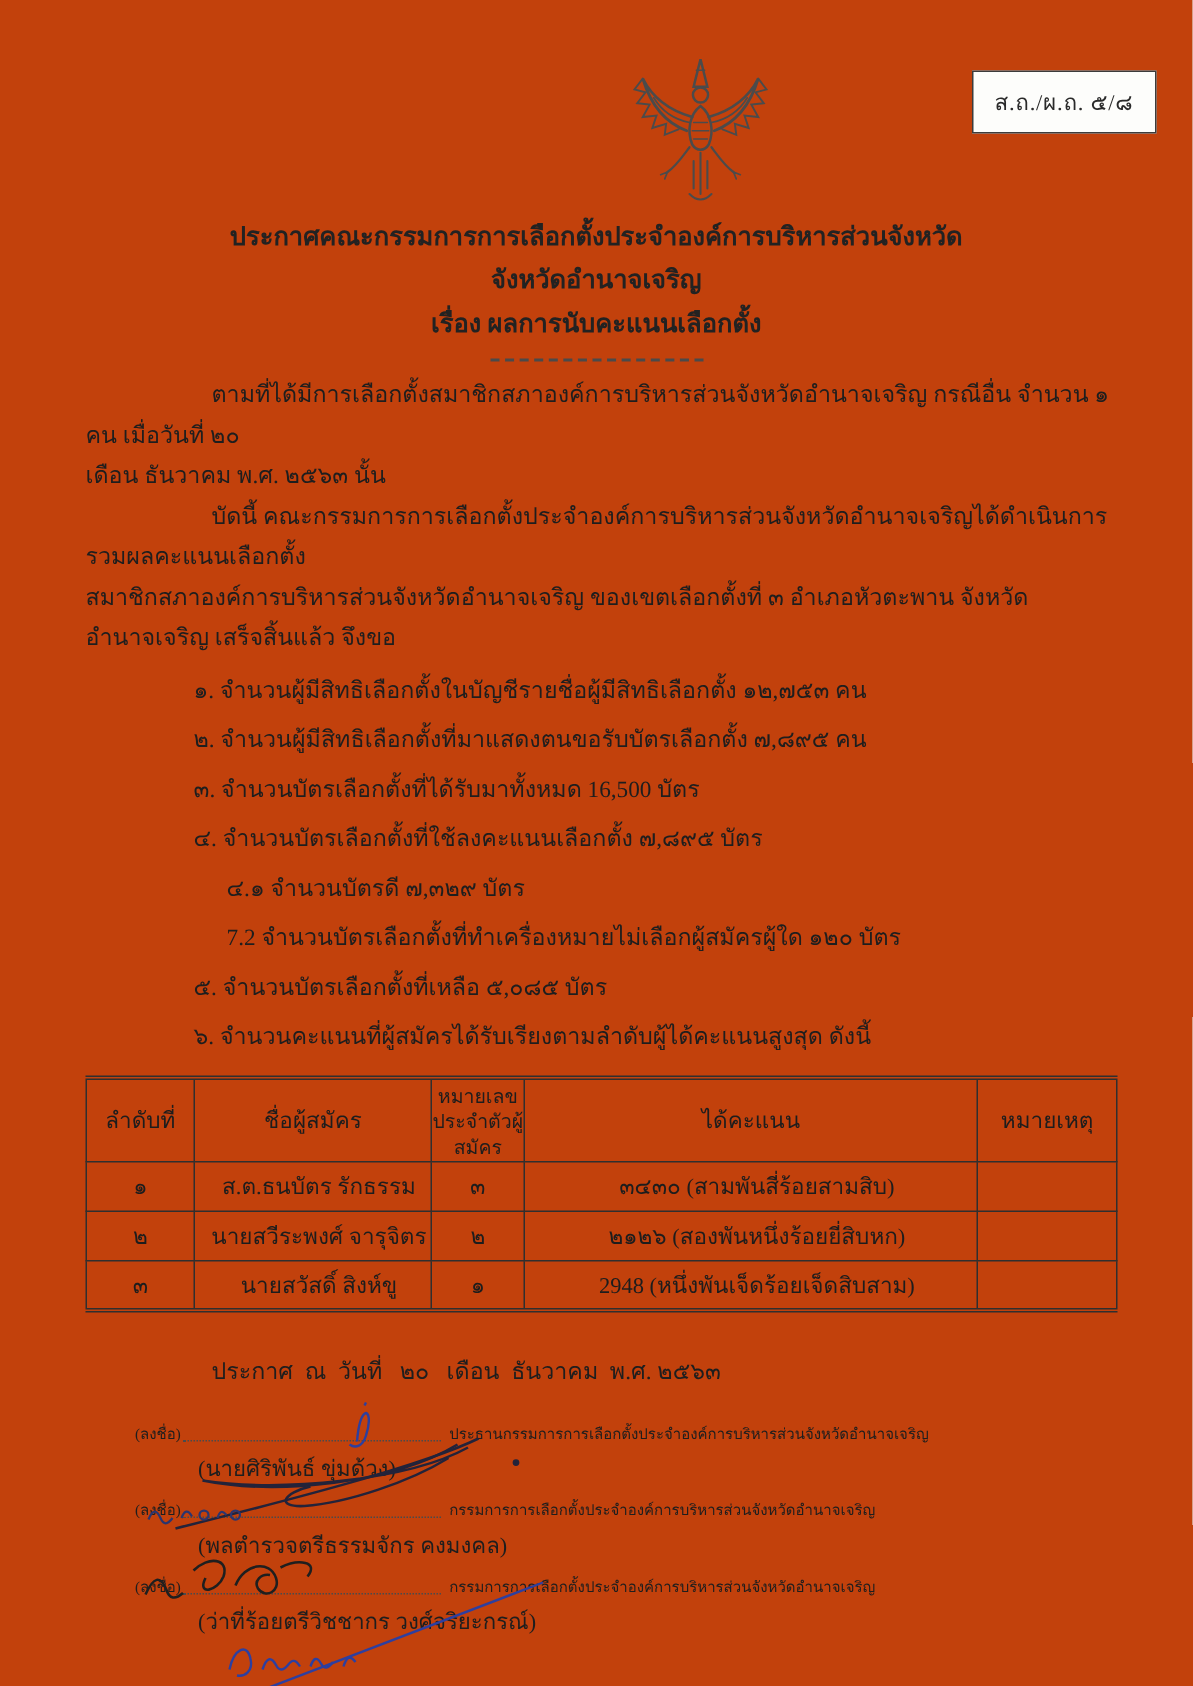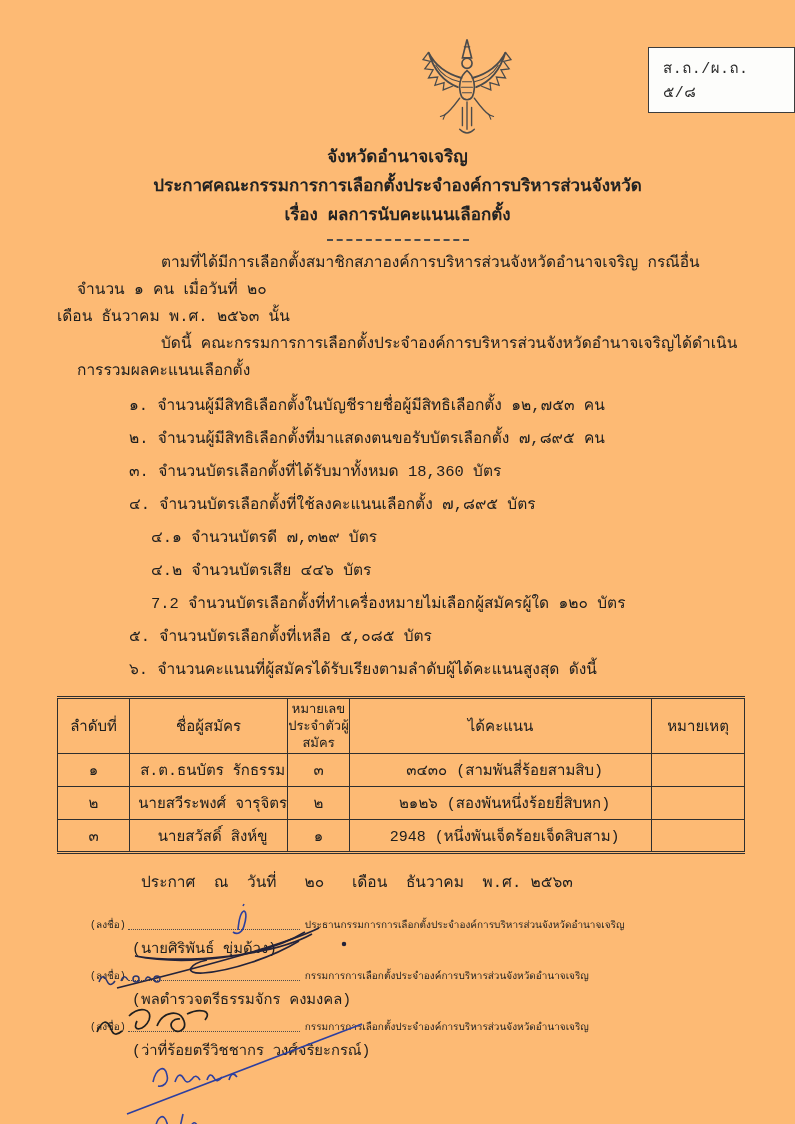--- a/index.html
+++ b/index.html
@@ -1,56 +1,56 @@
 <!DOCTYPE html>
 <html><head>
 <meta charset="utf-8">
 <style>
   * { margin:0; padding:0; box-sizing:border-box; }
   html,body { background:#e8e8e8; }
   .page {
     position:relative; width:795px; height:1124px; margin:0 auto;
-    background:#fdba74; overflow:hidden;
-    font-family:Liberation Mono, monospace;
+    background:#c2410c; overflow:hidden;
+    font-family:Liberation Serif, serif;
     color:#1e1e1e;
   }
   
   .emblem { position:absolute; left:412px; top:30px; width:110px; height:118px; }
   .ref-box {
     position:absolute; left:648px; top:47px; padding:8px 14px;
     border:1.6px solid #3c3c3c; font-size:15px; letter-spacing:.5px; color:#2a2a2a;
     background:#fdfdfb;
   }
   
   .title-block { position:absolute; top:143px; left:0; width:100%; text-align:center; }
   .title-line { font-size:17px; font-weight:bold; line-height:29px; color:#222; }
   .title-sep { width:142px; margin:9px auto 0; border-top:2px dashed #4a4a4a; height:0; }
   
   .content { position:absolute; top:250px; left:57px; width:688px; font-size:15.5px; }
   .para-line { line-height:27px; }
-  .indent { text-indent:84px;margin-left:20px; }
+  .indent { text-indent:84px; }
   .doc-list { margin-top:5px; }
   .list-item { line-height:33px; padding-left:72px; }
   .list-item.sub { padding-left:94px; }
   
   table.results {
     width:688px; border-collapse:collapse; margin-top:9px;
     font-size:15px; color:#1d1d1d;
   }
   table.results th, table.results td { border:1px solid #2f2f2f; }
   table.results tr.hdr { height:56px; }
   table.results tr.row { height:33px; }
   table.results th { font-weight:normal; white-space:pre-line; }
   table.results th.small { font-size:13px; line-height:17px; }
   td.c { text-align:center; }
   td.l { text-align:center; padding-left:8px; }
   .dbl-top { border-top:3px double #2f2f2f !important; }
   .dbl-bot { border-bottom:3px double #2f2f2f !important; }
   
-  .announce { margin-top:16px; padding-left:84px; white-space:pre; line-height:27px; }
+  .announce { margin-top:26px; padding-left:84px; white-space:pre; line-height:27px; }
   .signatures { position:relative; margin-top:17px; }
   .sig-block { margin-bottom:4px; }
   .sig-row { line-height:24px; white-space:nowrap; font-size:10px; padding-left:33px; }
   .sig-dots { display:inline-block; width:172px; height:13px;
               border-bottom:1.6px dotted #4b4b4b; margin:0 5px -2px 2px; }
   .sig-name { line-height:23px; padding-left:75px; font-size:14.8px; }
   .ink-overlay { position:absolute; left:0; top:-12px; width:688px; height:268px;
                  pointer-events:none; }
 </style>
 </head>
@@ -81,44 +81,44 @@
 
     <path d="M60 74 L60 104 M55 80 L55 100 M65 80 L65 100" stroke-width="1.5"></path>
     <path d="M52 104 Q60 112 68 104" stroke-width="1.5"></path>
   </svg>
 
   <div class="ref-box">
     <span>ส.ถ./ผ.ถ. ๕/๘</span>
   </div>
 
   <div class="title-block">
+    <div class="title-line">ประกาศคณะกรรมการการเลือกตั้งประจำองค์การบริหารส่วนจังหวัด</div>
     <div class="title-line">จังหวัดอำนาจเจริญ</div>
-    <div class="title-line">ประกาศคณะกรรมการการเลือกตั้งประจำองค์การบริหารส่วนจังหวัด</div>
     <div class="title-line">เรื่อง  ผลการนับคะแนนเลือกตั้ง</div>
     <div class="title-sep"></div>
   </div>
 
   <div class="content">
 
     <div>
       <div class="para-line indent">ตามที่ได้มีการเลือกตั้งสมาชิกสภาองค์การบริหารส่วนจังหวัดอำนาจเจริญ กรณีอื่น  จำนวน ๑ คน เมื่อวันที่ ๒๐</div>
       <div class="para-line">เดือน ธันวาคม พ.ศ. ๒๕๖๓  นั้น</div>
     </div>
 
     <div>
       <div class="para-line indent">บัดนี้ คณะกรรมการการเลือกตั้งประจำองค์การบริหารส่วนจังหวัดอำนาจเจริญได้ดำเนินการรวมผลคะแนนเลือกตั้ง</div>
+      <div class="para-line">สมาชิกสภาองค์การบริหารส่วนจังหวัดอำนาจเจริญ ของเขตเลือกตั้งที่ ๓ อำเภอหัวตะพาน จังหวัดอำนาจเจริญ เสร็จสิ้นแล้ว จึงขอ</div>
     </div>
 
     <div class="doc-list">
       <div class="list-item">๑. จำนวนผู้มีสิทธิเลือกตั้งในบัญชีรายชื่อผู้มีสิทธิเลือกตั้ง ๑๒,๗๕๓ คน</div>
       <div class="list-item">๒. จำนวนผู้มีสิทธิเลือกตั้งที่มาแสดงตนขอรับบัตรเลือกตั้ง ๗,๘๙๕ คน</div>
-      <div class="list-item">๓. จำนวนบัตรเลือกตั้งที่ได้รับมาทั้งหมด 18,360 บัตร</div>
+      <div class="list-item">๓. จำนวนบัตรเลือกตั้งที่ได้รับมาทั้งหมด 16,500 บัตร</div>
       <div class="list-item">๔. จำนวนบัตรเลือกตั้งที่ใช้ลงคะแนนเลือกตั้ง ๗,๘๙๕ บัตร</div>
       <div class="list-item sub">๔.๑ จำนวนบัตรดี ๗,๓๒๙ บัตร</div>
-      <div class="list-item sub">๔.๒ จำนวนบัตรเสีย ๔๔๖ บัตร</div>
       <div class="list-item sub">7.2 จำนวนบัตรเลือกตั้งที่ทำเครื่องหมายไม่เลือกผู้สมัครผู้ใด ๑๒๐ บัตร</div>
       <div class="list-item">๕. จำนวนบัตรเลือกตั้งที่เหลือ ๕,๐๘๕ บัตร</div>
       <div class="list-item">๖. จำนวนคะแนนที่ผู้สมัครได้รับเรียงตามลำดับผู้ได้คะแนนสูงสุด ดังนี้</div>
     </div>
 
     <table class="results">
       <colgroup>
         <col style="width:10.5%">
           <col style="width:23%">
           <col style="width:9%">

